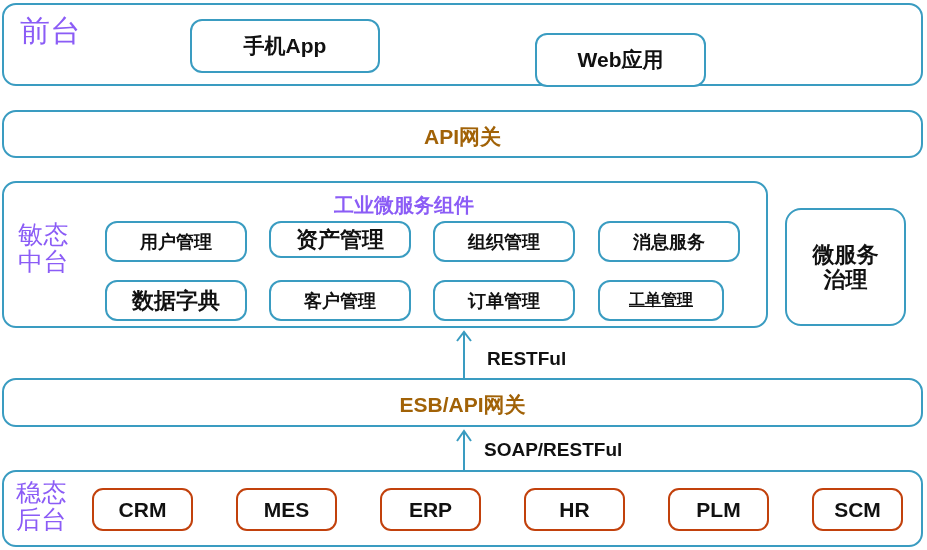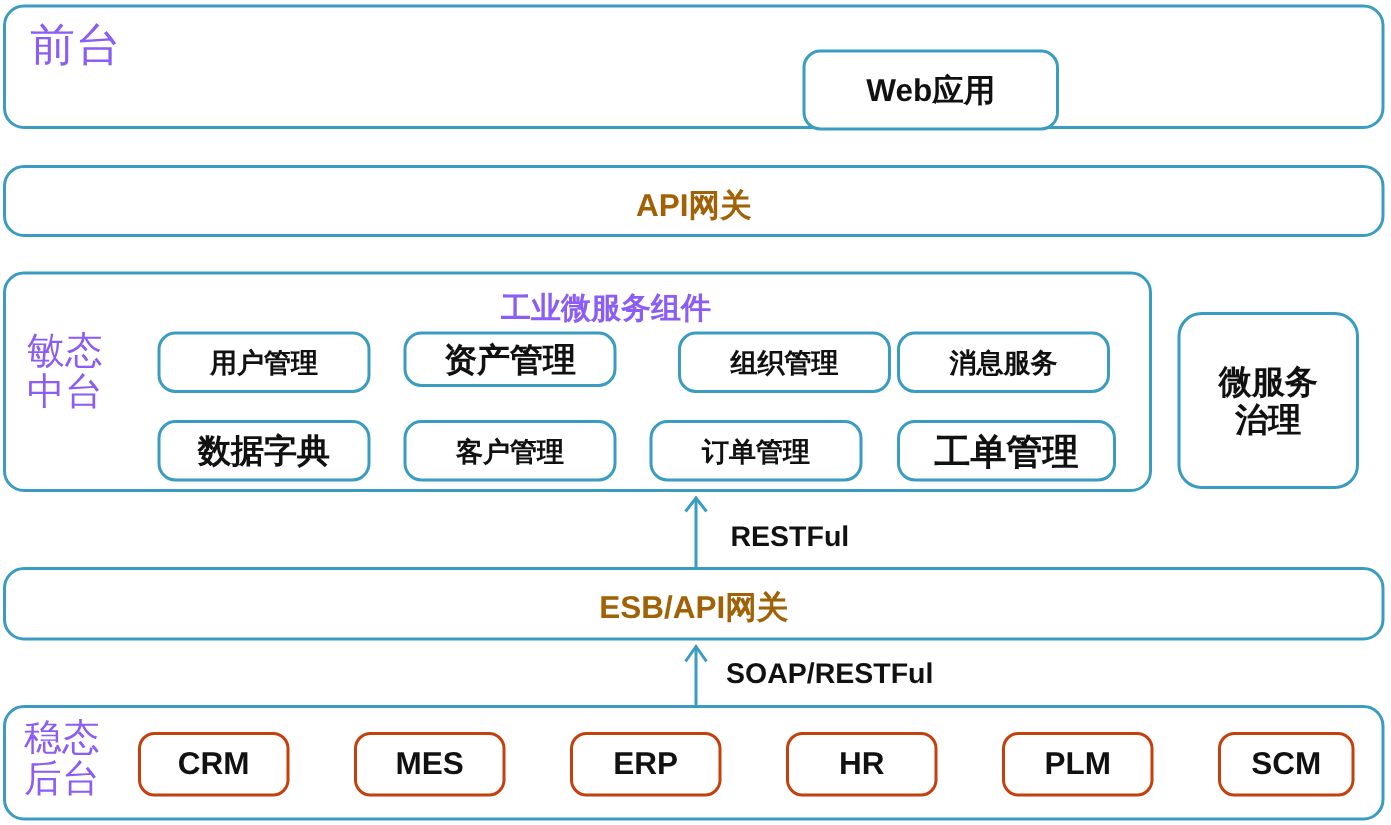--- a/index.html
+++ b/index.html
@@ -90,20 +90,23 @@
   }
 </style>
 </head>
 <body>
 
 <div id="diagram">
 
   <div class="layer" style="left:2px; top:3px; width:921px; height:83px;">
     <div class="layer-caption" style="left:16px; top:10px; font-size:30px;">前台</div>
 
+    <div class="node" style="left:186px; top:14px; width:190px; height:54px; font-size:21px;">
+      <span>手机App</span>
+    </div>
 
     <div class="node" style="left:531px; top:28px; width:171px; height:54px; font-size:21px;">
       <span>Web应用</span>
     </div>
   </div>
 
   <div class="layer" style="left:2px; top:110px; width:921px; height:48px;">
     <div class="band-label" style="top:11px; font-size:21px;">API网关</div>
   </div>
 
@@ -113,37 +116,37 @@
 中台</div>
 
     <div class="section-title" style="left:200px; top:9px; width:400px; font-size:20px;">工业微服务组件</div>
 
     <div class="node" style="left:101px; top:38px; width:142px; height:41px; font-size:18px;">
       <span>用户管理</span>
     </div>
     <div class="node" style="left:265px; top:38px; width:142px; height:37px; font-size:22px;">
       <span>资产管理</span>
     </div>
-    <div class="node" style="left:429px; top:38px; width:142px; height:41px; font-size:18px;margin-left:19px;">
+    <div class="node" style="left:429px; top:38px; width:142px; height:41px; font-size:18px;">
       <span>组织管理</span>
     </div>
     <div class="node" style="left:594px; top:38px; width:142px; height:41px; font-size:18px;">
       <span>消息服务</span>
     </div>
 
     <div class="node" style="left:101px; top:97px; width:142px; height:41px; font-size:22px;">
       <span>数据字典</span>
     </div>
     <div class="node" style="left:265px; top:97px; width:142px; height:41px; font-size:18px;">
       <span>客户管理</span>
     </div>
     <div class="node" style="left:429px; top:97px; width:142px; height:41px; font-size:18px;">
       <span>订单管理</span>
     </div>
-    <div class="node" style="left:594px; top:97px; width:146px; height:41px; font-size:24px;">
+    <div class="node" style="left:594px; top:97px; width:126px; height:41px; font-size:16px;text-decoration:underline;">
       <span>工单管理</span>
     </div>
   </div>
 
   <div class="node multiline" style="left:785px; top:208px; width:121px; height:118px; font-size:22px; border-radius:16px;">
     <span>微服务
 治理</span>
   </div>
 
   <svg class="connector" style="left:448px; top:328px; width:32px; height:50px;" width="32" height="50" viewBox="0 0 32 50">

